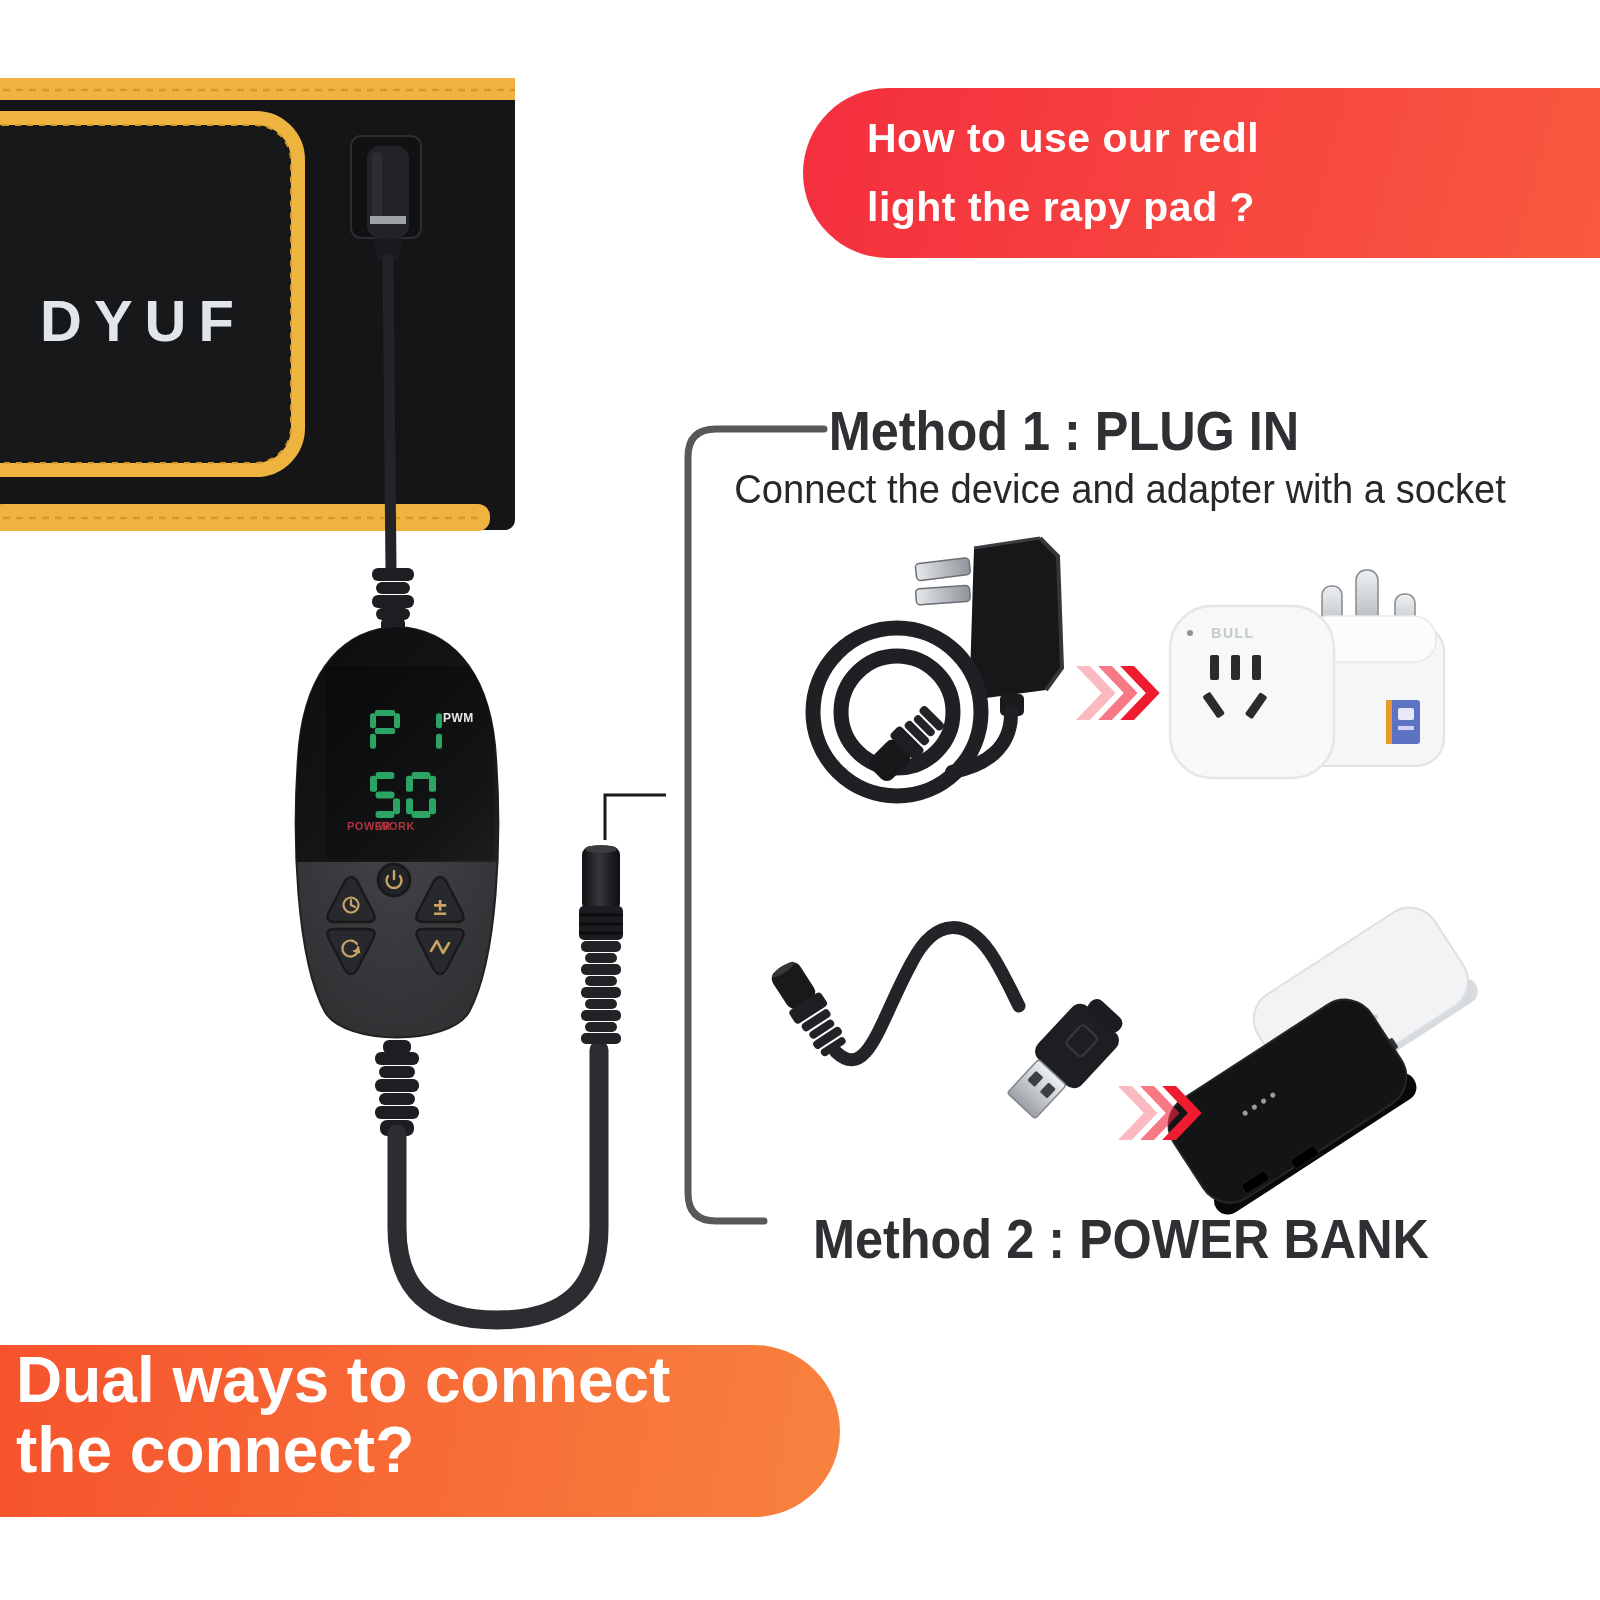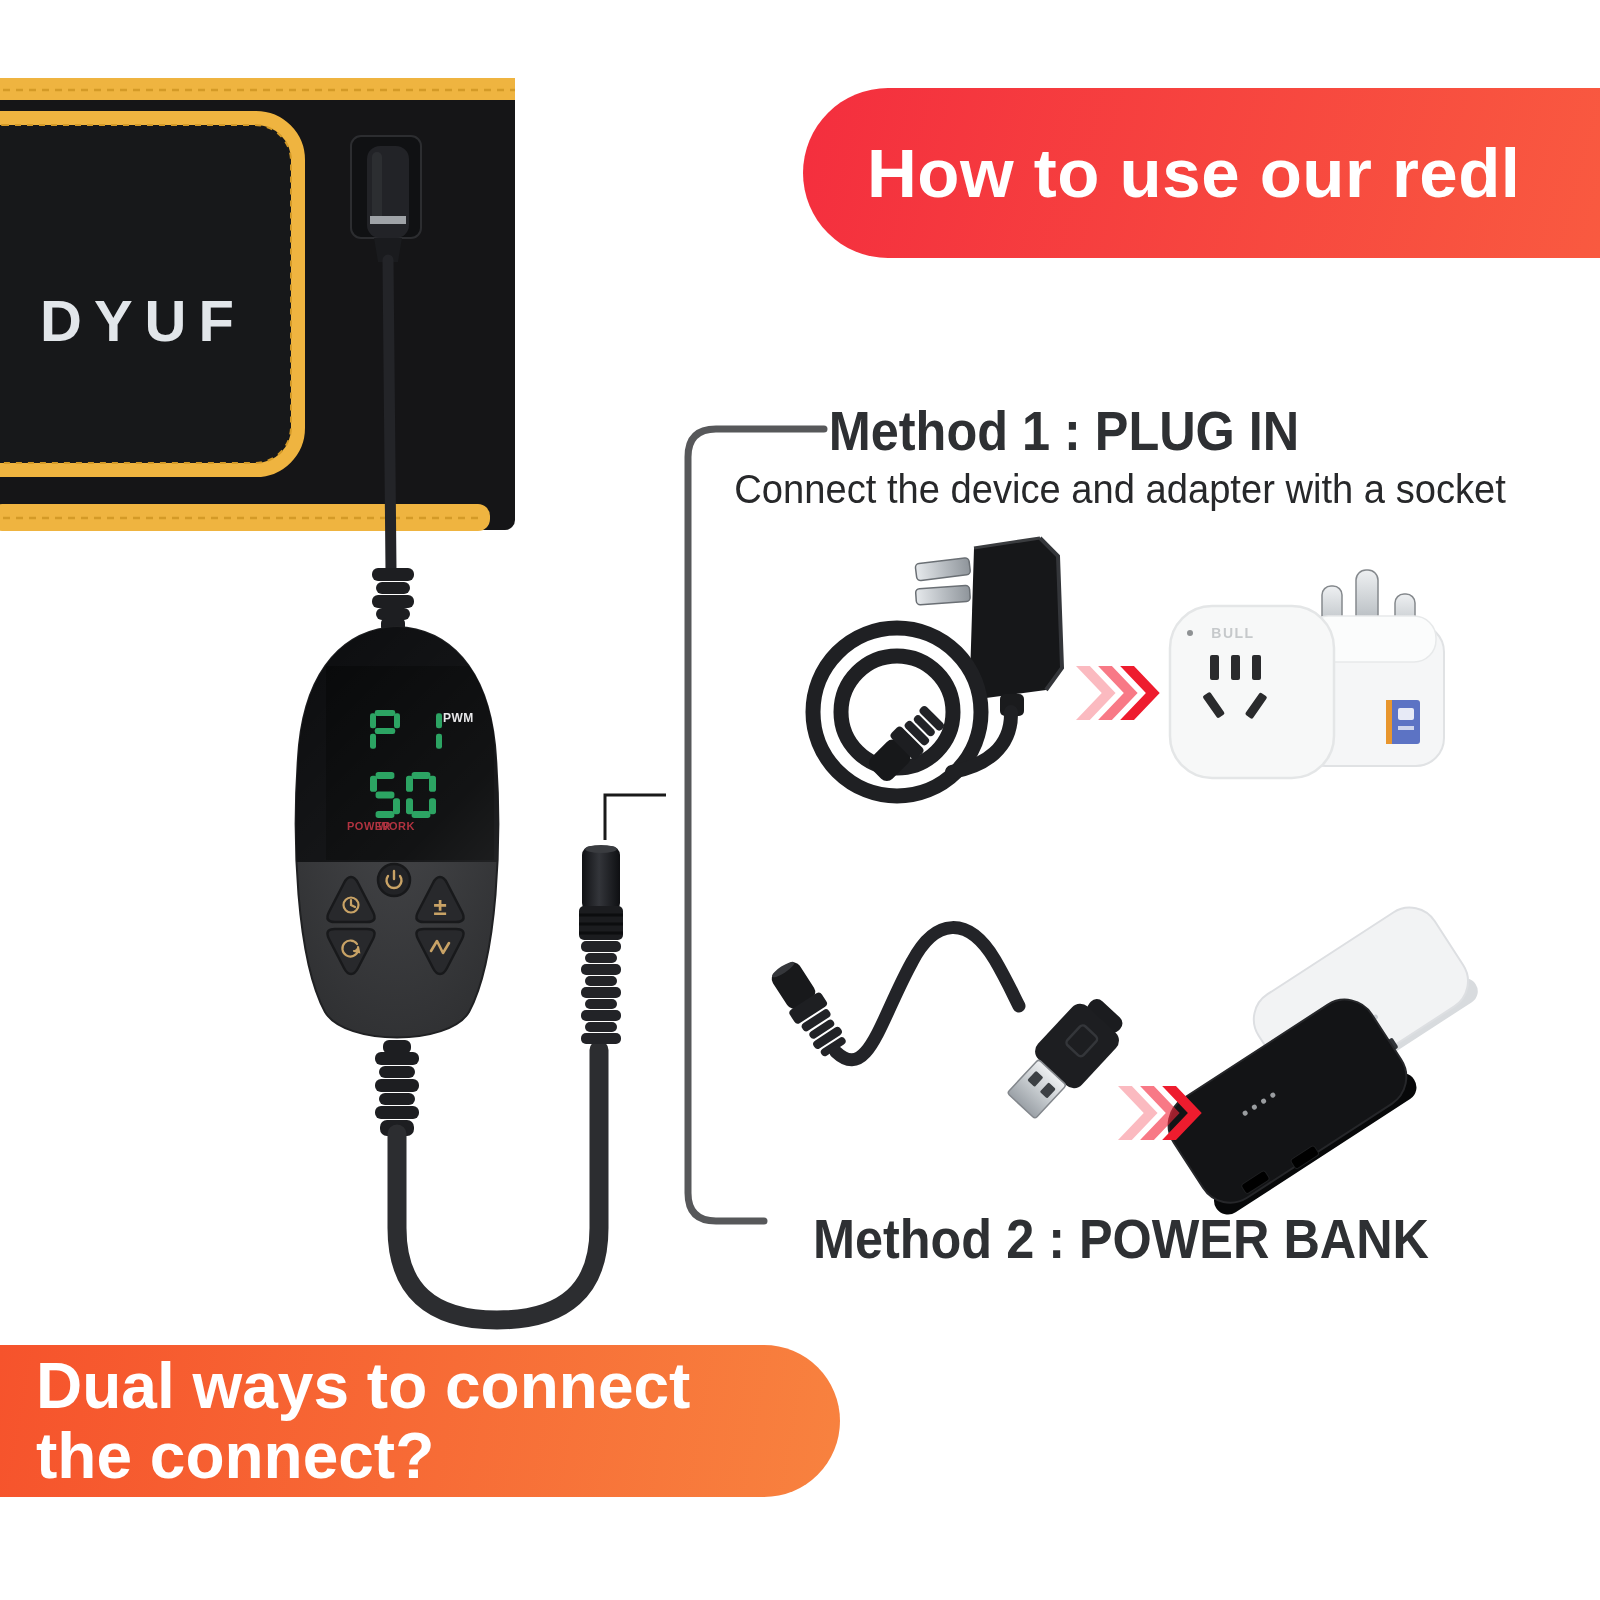--- a/index.html
+++ b/index.html
@@ -8,28 +8,28 @@
     overflow:hidden;font-family:"Liberation Sans",sans-serif;
     --tb1:#f42e3e;--tb2:#f95a40;--bb1:#f6532c;--bb2:#f8823f;
   }
   .scene{position:absolute;left:0;top:0;}
   .top-banner{
     position:absolute;left:803px;top:88px;width:797px;height:170px;
     border-radius:85px 0 0 85px;
     background:linear-gradient(105deg,var(--tb1) 0%,var(--tb2) 100%);
     color:#ffffff;display:flex;flex-direction:column;justify-content:center;
     padding-left:64px;box-sizing:border-box;
-    font-weight:bold;font-size:69px;line-height:69px;letter-spacing:0.5px;
+    font-weight:bold;font-size:41px;line-height:69px;letter-spacing:0.5px;
   }
   .bottom-banner{
-    position:absolute;left:0;top:1345px;width:840px;height:152px;
+    position:absolute;left:0;top:1345px;width:840px;height:172px;
     border-radius:0 86px 86px 0;
     background:linear-gradient(100deg,var(--bb1) 0%,var(--bb2) 100%);
-    color:#ffffff;display:flex;flex-direction:column;justify-content:center;
-    padding-left:36px;box-sizing:border-box;
+    color:#ffffff;display:flex;flex-direction:column;
+    padding-left:16px;box-sizing:border-box;
     font-weight:bold;font-size:64px;line-height:70px;
   }
   .m-heading{
     position:absolute;text-align:center;width:780px;
     font-weight:bold;font-size:56px;color:#2e3033;
     transform:scaleX(0.9);letter-spacing:0px;white-space:nowrap;
   }
   .m1-heading{left:674px;top:398px;}
   .m2-heading{left:731px;top:1206px;}
   .m1-sub{
@@ -323,20 +323,21 @@
       <g transform="translate(1118,1086) scale(0.92,0.9)">
         <use href="#chev" x="0" fill="#f4273b" opacity="0.32"></use>
         <use href="#chev" x="24" fill="#f4273b" opacity="0.62"></use>
         <use href="#chev" x="48" fill="#ee1c2e"></use>
       </g>
     </g>
   </svg>
 
   <div class="top-banner">
     <div>How to use our redl</div>
+    <div>light the rapy pad ?</div>
   </div>
 
   <div class="m-heading m1-heading">Method 1 : PLUG IN</div>
   <div class="m1-sub">Connect the device and adapter with a socket</div>
 
   <div class="m-heading m2-heading">Method 2 : POWER BANK</div>
 
   <div class="bottom-banner">
     <div>Dual ways to connect</div>
     <div>the connect?</div>

